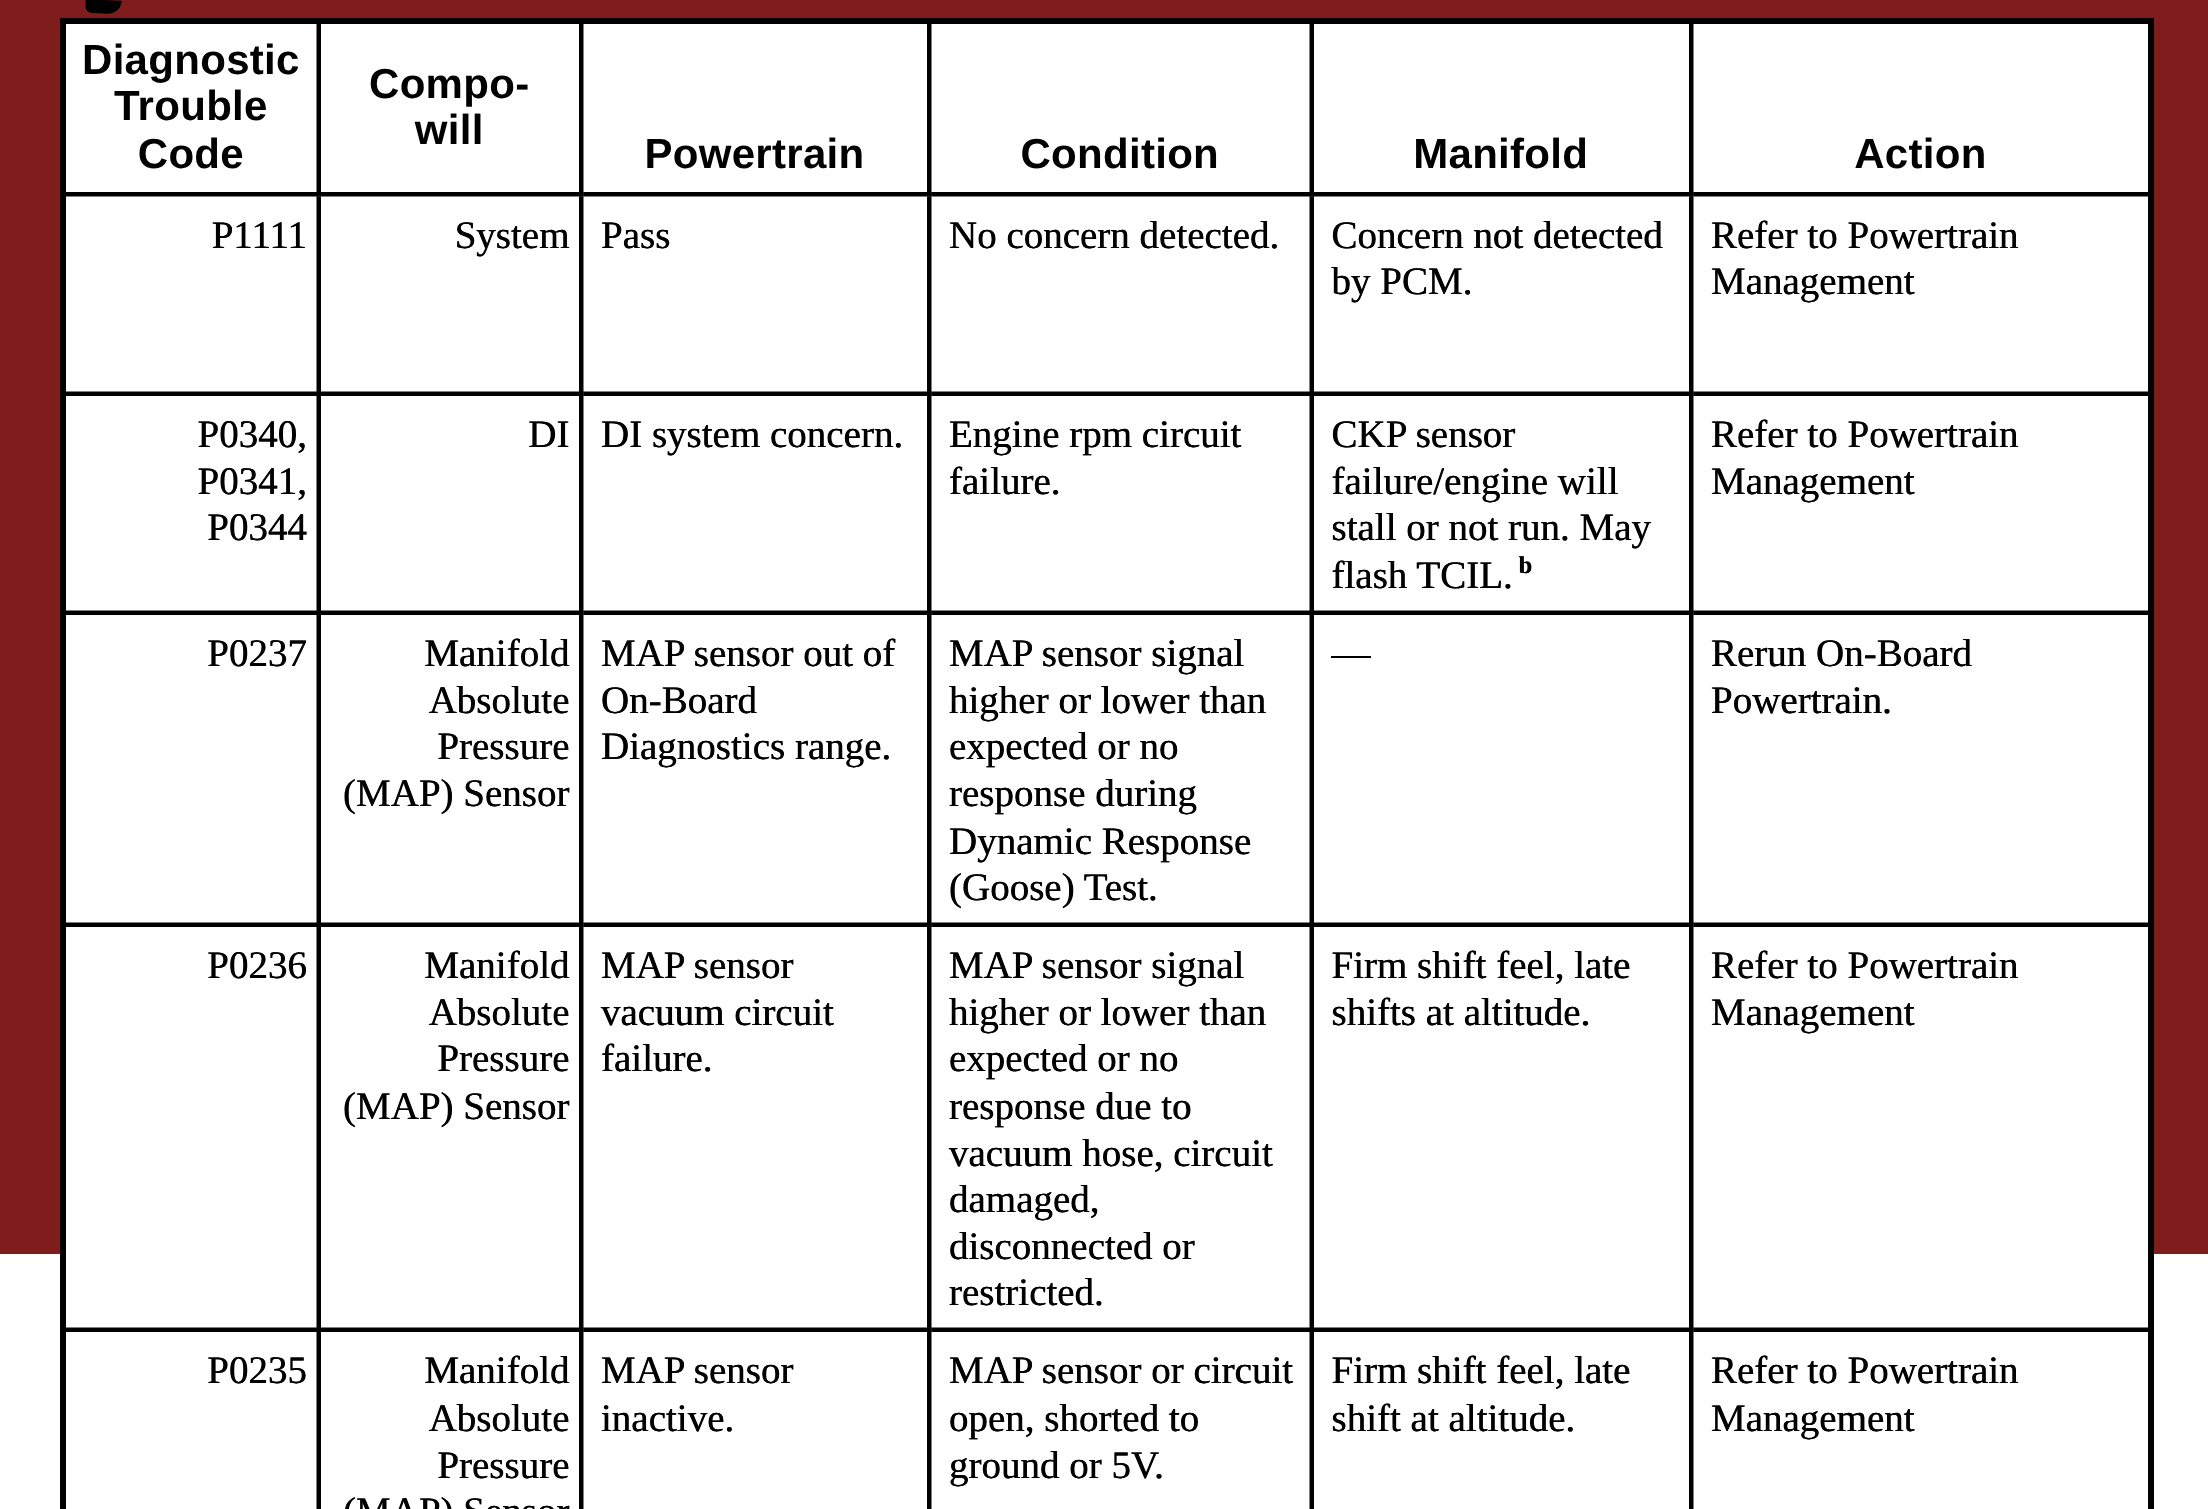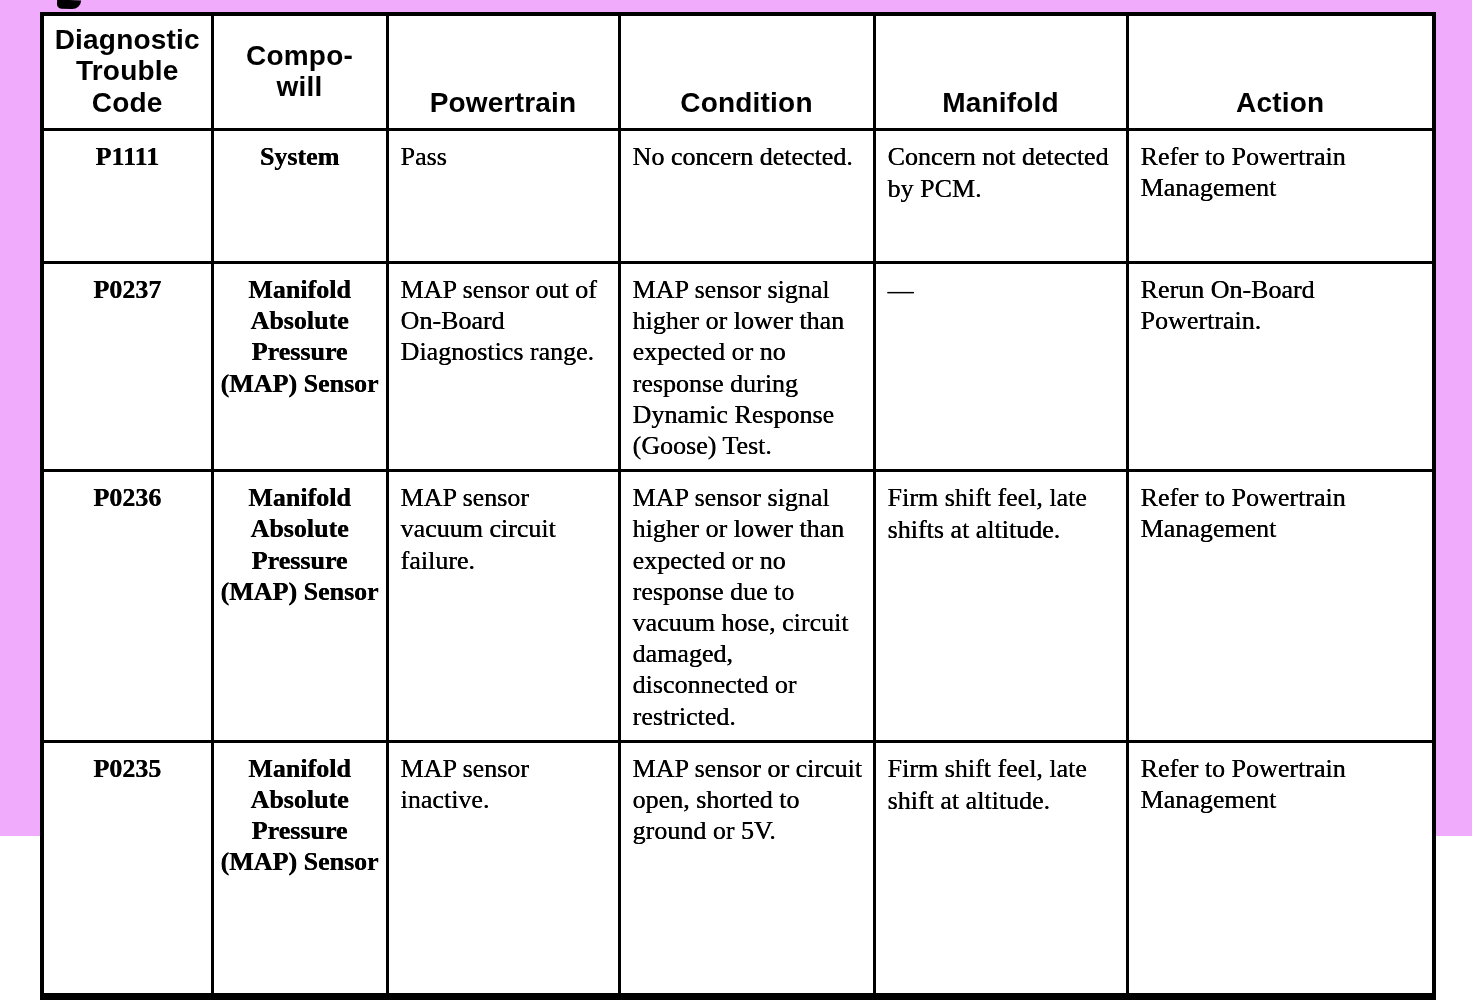--- a/index.html
+++ b/index.html
@@ -10,21 +10,21 @@
     height: 1006px;
     background: #ffffff;
     font-family: "Liberation Serif", serif;
     color: #000000;
     overflow: hidden;
   }
   .page {
     position: relative;
     width: 1472px;
     height: 836px;
-    background: #f0abfc;
+    background: #7f1d1d;
   }
   
   .letter-fragment {
     position: absolute;
     left: 57px;
     top: 0px;
     width: 24px;
     height: 9px;
     background: #000;
     border-radius: 0 0 12px 6px;
@@ -61,24 +61,23 @@
   th.v-bottom { vertical-align: bottom; }
 
   td {
     font-size: 26px;
     line-height: 1.2;
     vertical-align: top;
     padding: 10px 10px 8px 12px;
     text-shadow: 0.35px 0 0 #000; 
   }
   td.center {
-    text-align: center;
+    text-align: right;
     white-space: pre-line;
     padding: 10px 6px 8px 6px;
-    font-weight: bold;
   }
   tbody tr:nth-child(1) { height: 133px; }
   tbody tr:nth-child(2) { height: 130px; }
   tbody tr:nth-child(3) { height: 190px; }
   tbody tr:nth-child(4) { height: 255px; }
   tbody tr:nth-child(5) { height: 160px; }
 
   sup.footnote {
     font-size: 0.62em;
     font-weight: bold;
@@ -118,20 +117,30 @@
     <tbody id="table-body">
     <tr>
       <td class="center">P1111</td>
       <td class="center">System</td>
       <td>Pass</td>
       <td>No concern detected.</td>
       <td><span>Concern not detected by PCM.</span><sup class="footnote"></sup></td>
       <td>Refer to Powertrain Management</td>
     </tr>
 
+    <tr>
+      <td class="center">P0340,
+P0341,
+P0344</td>
+      <td class="center">DI</td>
+      <td>DI system concern.</td>
+      <td>Engine rpm circuit failure.</td>
+      <td><span>CKP sensor failure/engine will stall or not run. May flash TCIL.</span><sup class="footnote">b</sup></td>
+      <td>Refer to Powertrain Management</td>
+    </tr>
 
     <tr>
       <td class="center">P0237</td>
       <td class="center">Manifold Absolute Pressure (MAP) Sensor</td>
       <td>MAP sensor out of On-Board Diagnostics range.</td>
       <td>MAP sensor signal higher or lower than expected or no response during Dynamic Response (Goose) Test.</td>
       <td><span>—</span><sup class="footnote"></sup></td>
       <td>Rerun On-Board Powertrain.</td>
     </tr>
 

